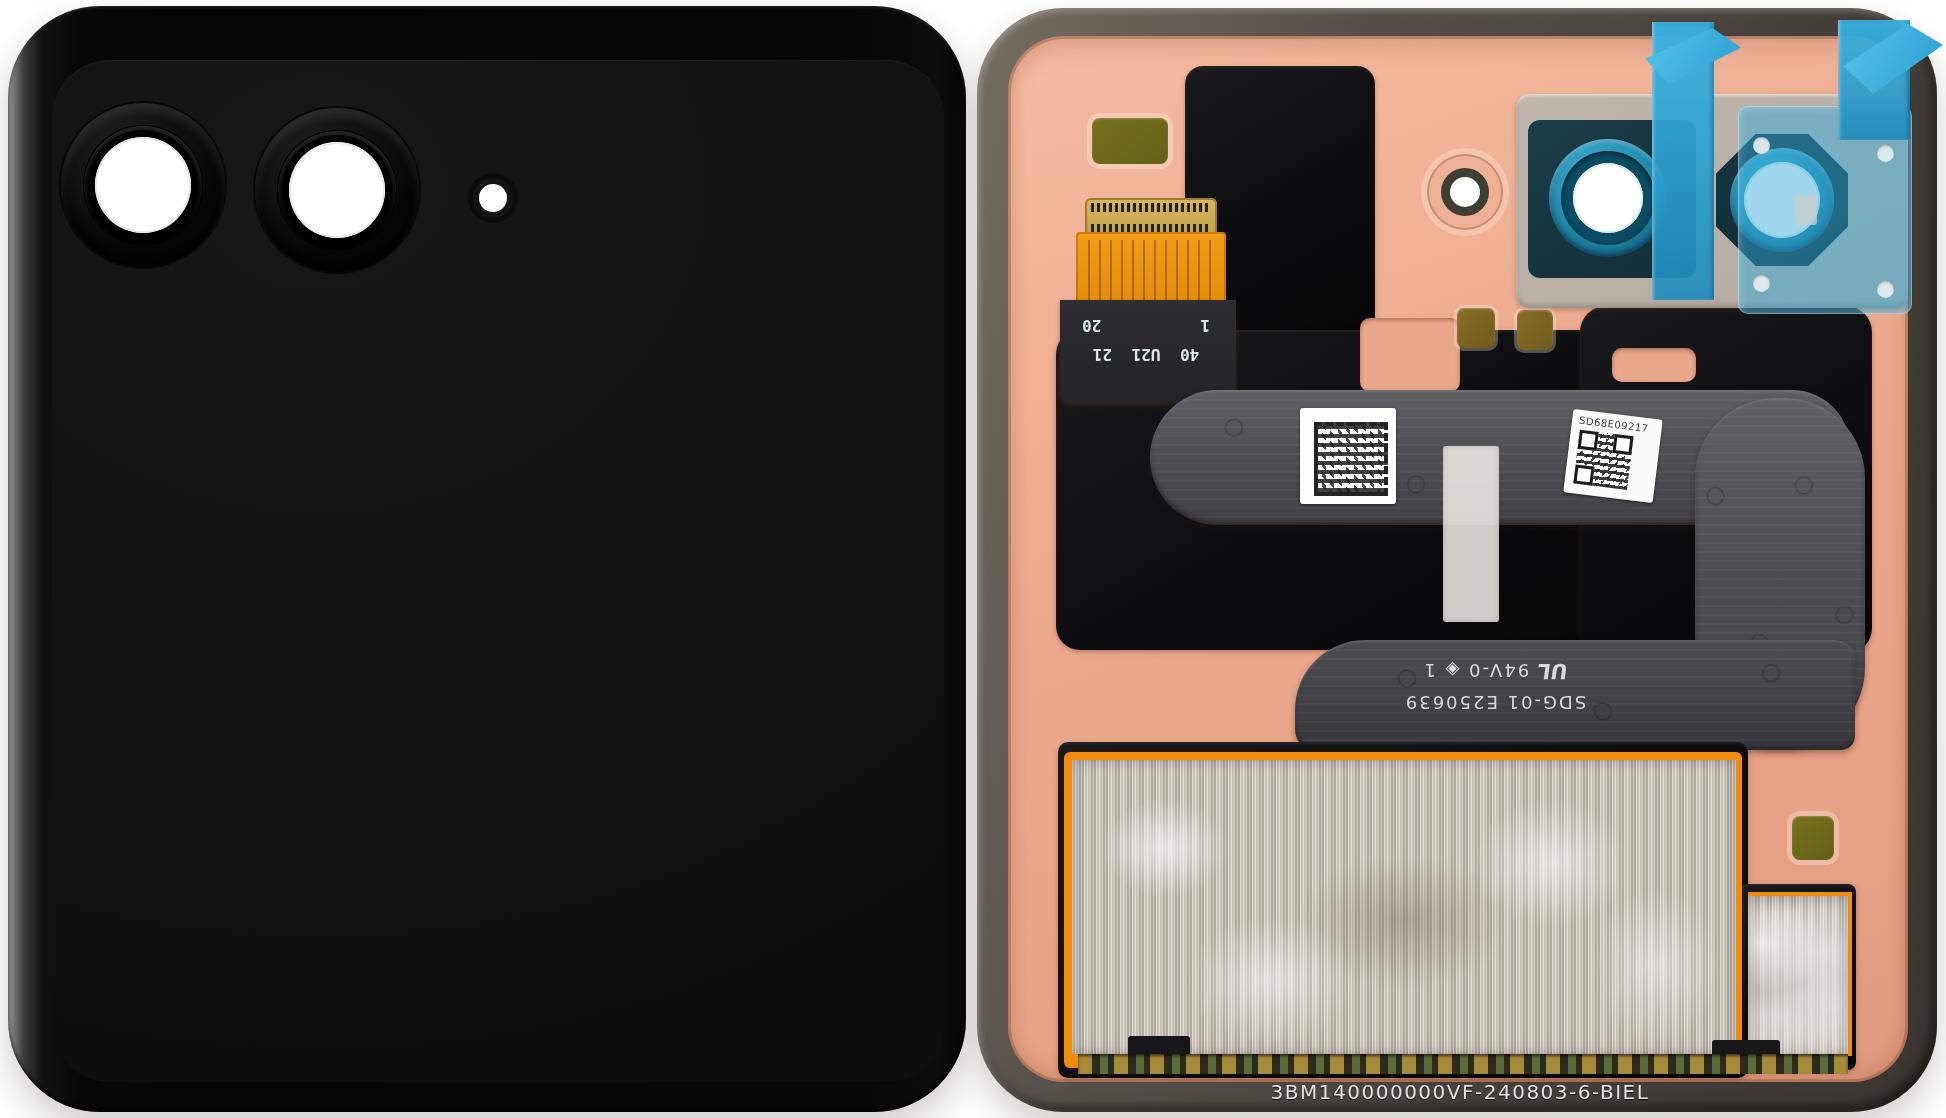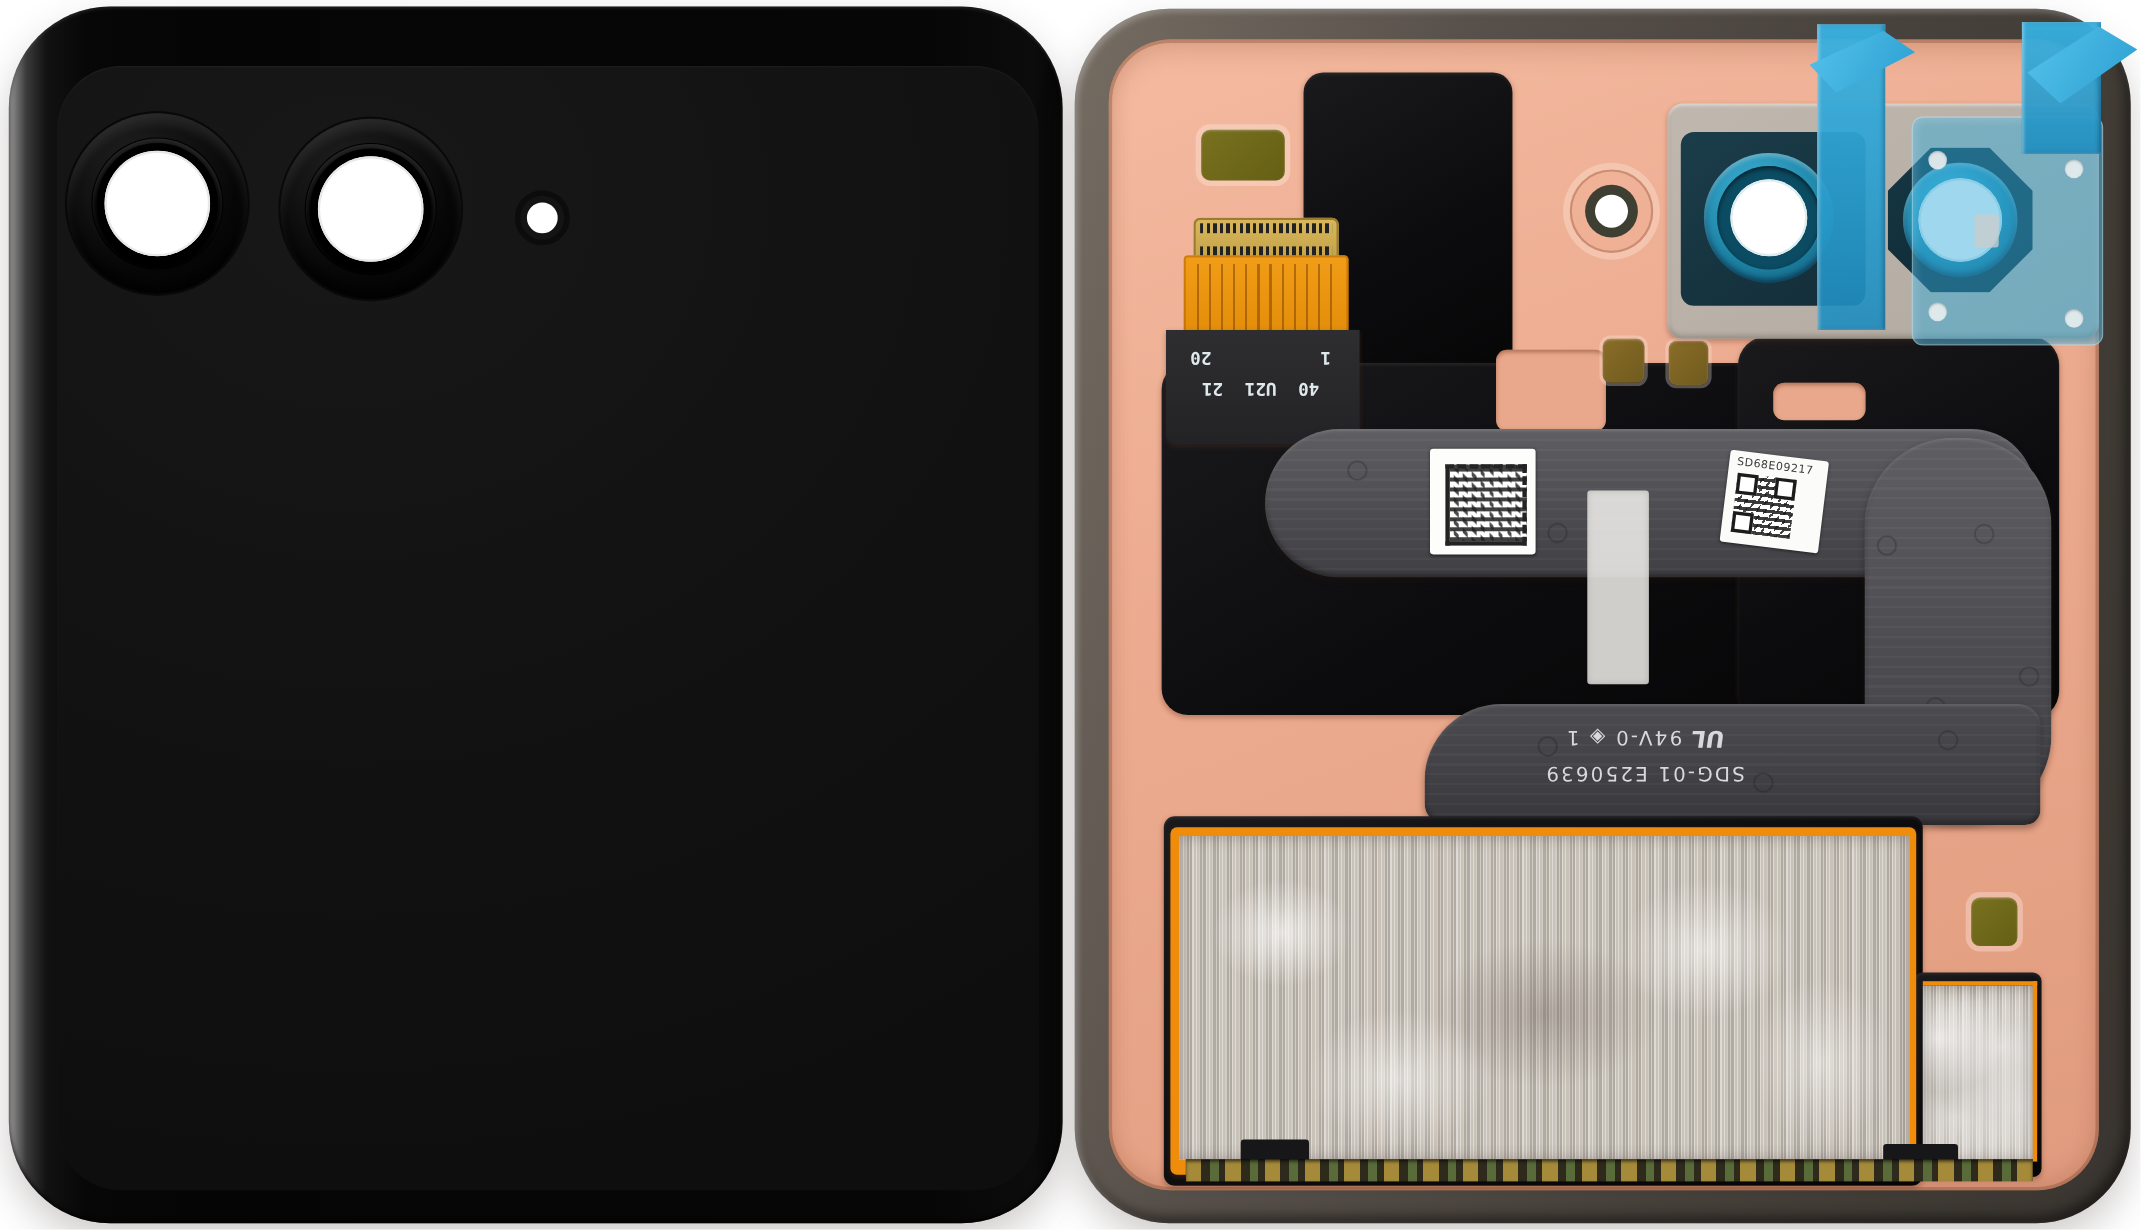--- a/index.html
+++ b/index.html
@@ -237,15 +237,16 @@
 
     <div class="abs blk" style="left:81px;top:734px;width:690px;height:336px;border-radius:10px;"></div>
     <div class="abs blk" style="left:763px;top:876px;width:116px;height:186px;border-radius:8px;"></div>
     <div class="abs orange-frame" style="left:87px;top:744px;width:678px;height:316px;"></div>
     <div class="abs weave" style="left:95px;top:752px;width:664px;height:294px;"></div>
     <div class="abs weave" style="left:771px;top:884px;width:100px;height:160px;border-top:4px solid #ef8c0c;border-right:4px solid #ef8c0c;"></div>
     <div class="abs" style="left:151px;top:1028px;width:62px;height:30px;background:#17171a;border-radius:3px;"></div>
     <div class="abs" style="left:735px;top:1032px;width:68px;height:26px;background:#17171a;border-radius:3px;"></div>
     <div class="abs pcb-strip" style="left:101px;top:1046px;width:770px;height:20px;"></div>
 
+    <div class="abs bottom-code" style="left:43px;top:1072px;width:880px;">3BM140000000VF-240803-6-BIEL</div>
   </div>
 
 </div>
 
 </body></html>

